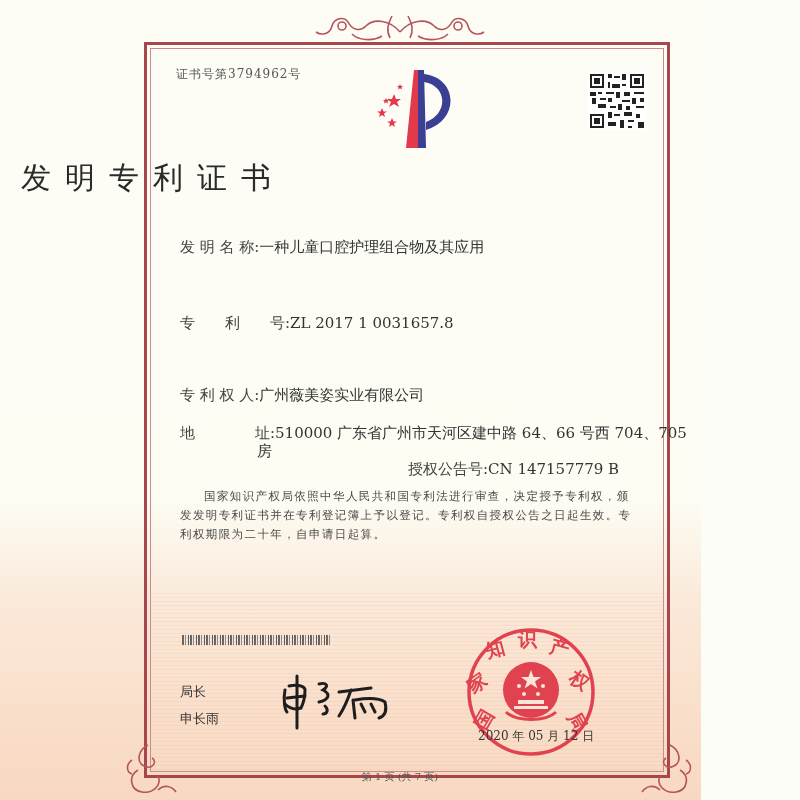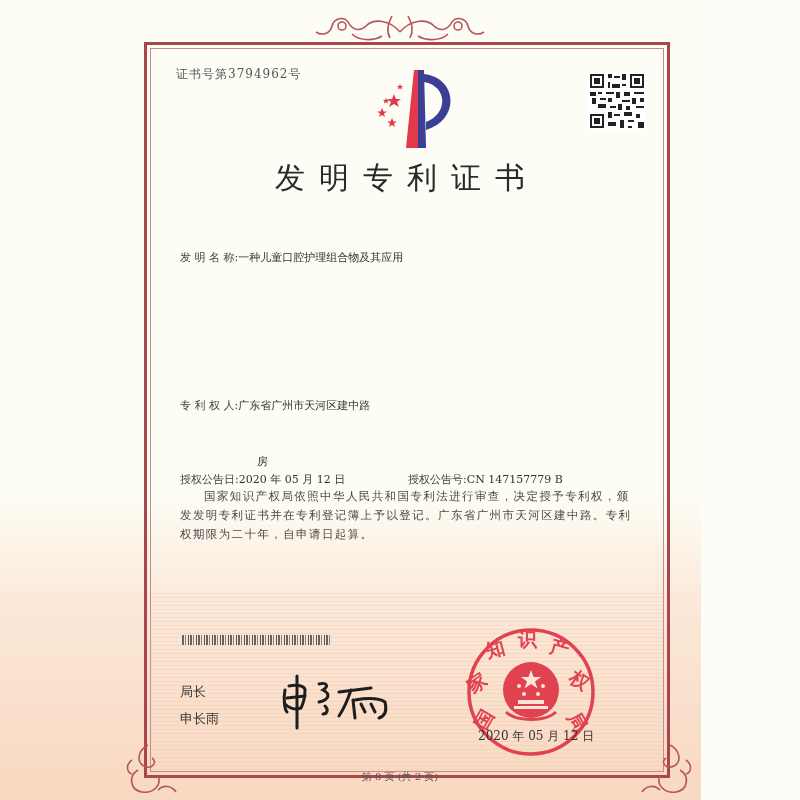--- a/index.html
+++ b/index.html
@@ -34,27 +34,27 @@
     .ornament-br { left: 640px; top: 740px; }
 
     .cert-no {
       position: absolute; left: 176px; top: 66px;
       font-size: 12px; color: #555; letter-spacing: 1px;
     }
     .logo { position: absolute; left: 368px; top: 68px; width: 90px; height: 80px; }
     .qr { position: absolute; left: 588px; top: 72px; width: 58px; height: 58px; }
 
     .title {
-      position: absolute; left: 0; width: 800px; top: 158px; text-align: center;
+      position: absolute; left: 0; width: 800px; top: 158px; text-align: left;
       font-family: "DejaVu Sans", "Liberation Sans", sans-serif;
-      font-size: 30px; color: #2a2a2a; letter-spacing: 14px; padding-left: 14px; box-sizing: border-box;
+      font-size: 30px; color: #2a2a2a; letter-spacing: 14px; padding-left: 21px; box-sizing: border-box;
     }
 
     .field {
-      position: absolute; left: 180px; font-size: 11px; color: #444; white-space: nowrap; margin-top: 12px;
+      position: absolute; left: 180px; font-size: 15px; color: #444; white-space: nowrap;
     }
     .field .lbl { display: inline-block; letter-spacing: 0; color: #444; }
     .field .val { color: #333; }
 
     .para {
       position: absolute; left: 180px; width: 452px; font-size: 11.5px; line-height: 19px;
       color: #4a4a4a; letter-spacing: 1.4px; text-indent: 24px;
       font-family: "DejaVu Serif", "Liberation Serif", serif;
     }
 
@@ -172,34 +172,37 @@
         <rect x="25" y="25" width="3" height="3"></rect>
         <rect x="20" y="27" width="2" height="1"></rect>
     </g>
   </svg>
 
   <div class="title">发明专利证书</div>
 
   <div class="field" style="top:238px">
     <span class="lbl">发 明 名 称:</span><span class="val">一种儿童口腔护理组合物及其应用</span>
   </div>
+  <div class="field" style="top:314px">
+    <span class="lbl">专　　利　　号:</span><span class="val">ZL 2017 1 0031657.8</span>
+  </div>
   <div class="field" style="top:386px">
-    <span class="lbl">专 利 权 人:</span><span class="val">广东省广州市天河区建中路</span>
+    <span class="lbl">专 利 权 人:</span><span class="val">广州薇美姿实业有限公司</span>
+  </div>
+  <div class="field" style="top:424px">
+    <span class="lbl">地　　　　址:</span><span class="val">510000 广东省广州市天河区建中路 64、66 号西 704、705</span>
   </div>
   <div class="field" style="top:442px; left:257px">
     <span class="val">房</span>
   </div>
-  <div class="field" style="top:460px">
-    <span class="lbl">授权公告日:</span><span class="val">2020 年 05 月 12 日</span>
-  </div>
   <div class="field" style="top:460px; left:408px">
     <span class="lbl">授权公告号:</span><span class="val">CN 147157779 B</span>
   </div>
 
-  <div class="para" style="top:487px">国家知识产权局依照中华人民共和国专利法进行审查，决定授予专利权，颁发发明专利证书并在专利登记簿上予以登记。广东省广州市天河区建中路。专利权期限为二十年，自申请日起算。</div>
+  <div class="para" style="top:487px">国家知识产权局依照中华人民共和国专利法进行审查，决定授予专利权，颁发发明专利证书并在专利登记簿上予以登记。专利权自授权公告之日起生效。专利权期限为二十年，自申请日起算。</div>
 
   <div class="barcode"></div>
   <div class="director-title">局长</div>
   <div class="director-name">申长雨</div>
 
   <svg class="signature" viewBox="0 0 130 60">
     <g fill="none" stroke="#1e1e1e" stroke-width="3" stroke-linecap="round">
       <path d="M10 20 C8 30 10 40 12 42"></path>
       <path d="M14 16 C22 14 30 16 30 20 C30 28 28 34 26 38 C20 40 14 38 10 34"></path>
       <path d="M12 28 L30 26"></path>
@@ -233,14 +236,14 @@
         <circle cx="87" cy="62" r="2"></circle>
         <circle cx="68" cy="70" r="2"></circle>
         <circle cx="82" cy="70" r="2"></circle>
       <rect x="62" y="76" width="26" height="4"></rect>
         <rect x="58" y="82" width="34" height="3"></rect>
     </g>
     <path d="M50 88 C60 98 90 98 100 88" fill="none" stroke="#e0434f" stroke-width="3"></path>
   </svg>
   <div class="seal-date">2020 年 05 月 12 日</div>
 
-  <div class="page-no">第 8 页 (共 2 页)</div>
+  <div class="page-no">第 1 页 (共 7 页)</div>
 </div>
 
 </body></html>

